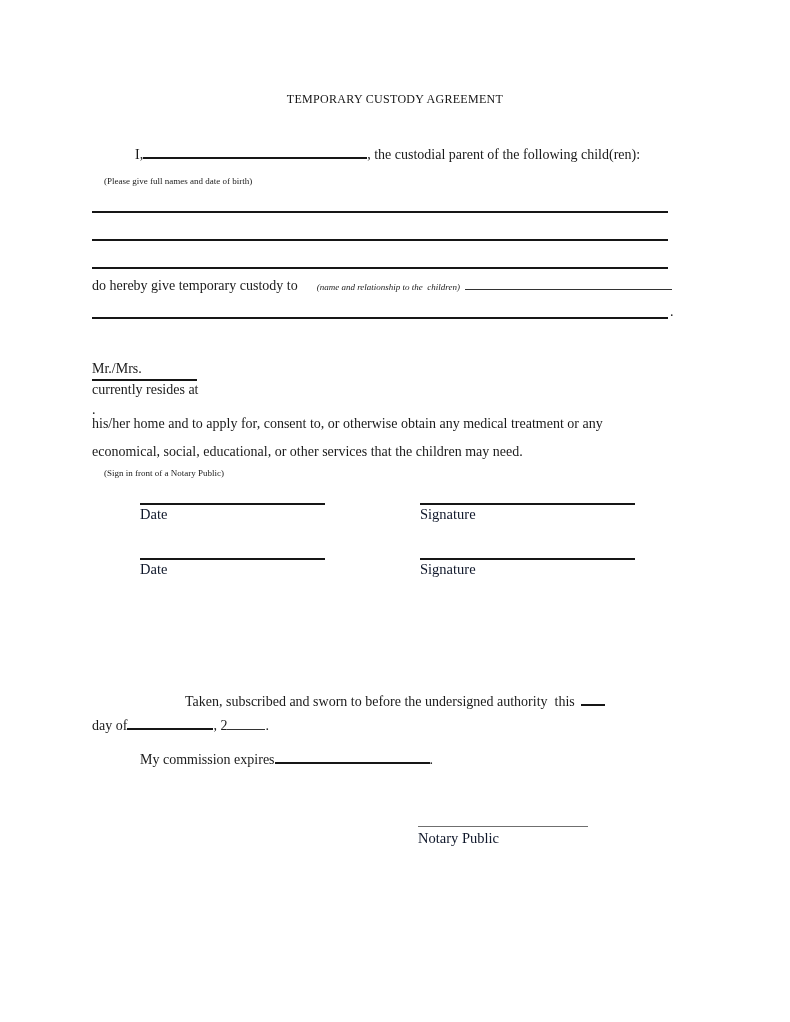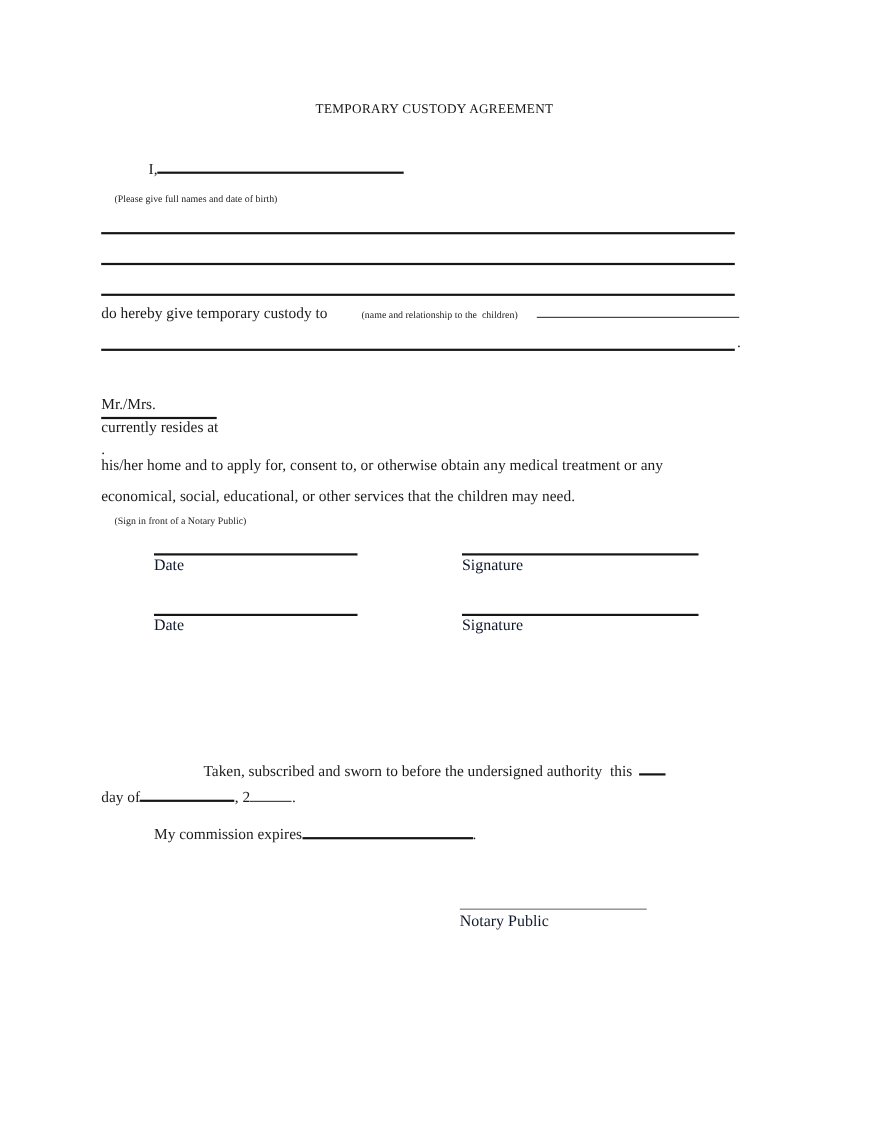--- a/index.html
+++ b/index.html
@@ -64,32 +64,32 @@
   }
 </style>
 </head>
 <body>
 
 <div class="page">
 
   <div class="title">TEMPORARY CUSTODY AGREEMENT</div>
 
   <div class="row" style="top:146px; left:135px;">
-    <span class="txt">I,</span><span class="blank" style="width:224px;"></span>
+    <span class="txt">I,</span><span class="blank" style="width:224px;"></span><span class="txt">, the custodial parent of the following child(ren):</span>
   </div>
 
   <div class="line-plain small" style="top:176px; left:90px;">(Please give full names and date of birth)</div>
 
   <div class="hline" style="top:211px; left:92px; width:576px;"></div>
   <div class="hline" style="top:239px; left:92px; width:576px;"></div>
   <div class="hline" style="top:267px; left:92px; width:576px;"></div>
 
-  <div class="row" style="top:277px; left:92px; width:580px;gap:12px;">
+  <div class="row" style="top:277px; left:92px; width:580px;">
     <span class="txt">do hereby give temporary custody to</span>
-    <span class="txt small" style="margin:0 5px 0 5px;">(name and relationship to the  children)</span>
+    <span class="txt small" style="margin:0 5px 0 5px;font-style:italic;">(name and relationship to the  children)</span>
     <span class="fill thin"></span>
   </div>
 
   <div class="hline" style="top:317px; left:92px; width:576px;"></div>
   <div class="line-plain" style="top:303px; left:670px;">.</div>
 
 
   <div class="row" style="top:360px; left:92px; width:576px;flex-direction:column;">
     <span class="txt">Mr./Mrs.</span>
     <span class="blank" style="width:105px;"></span>

